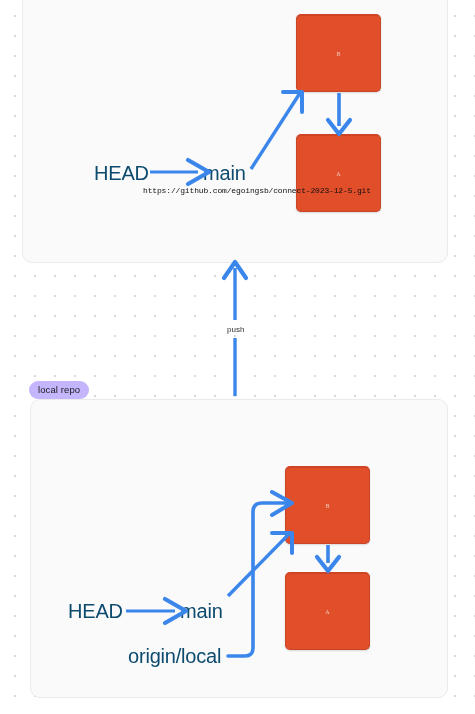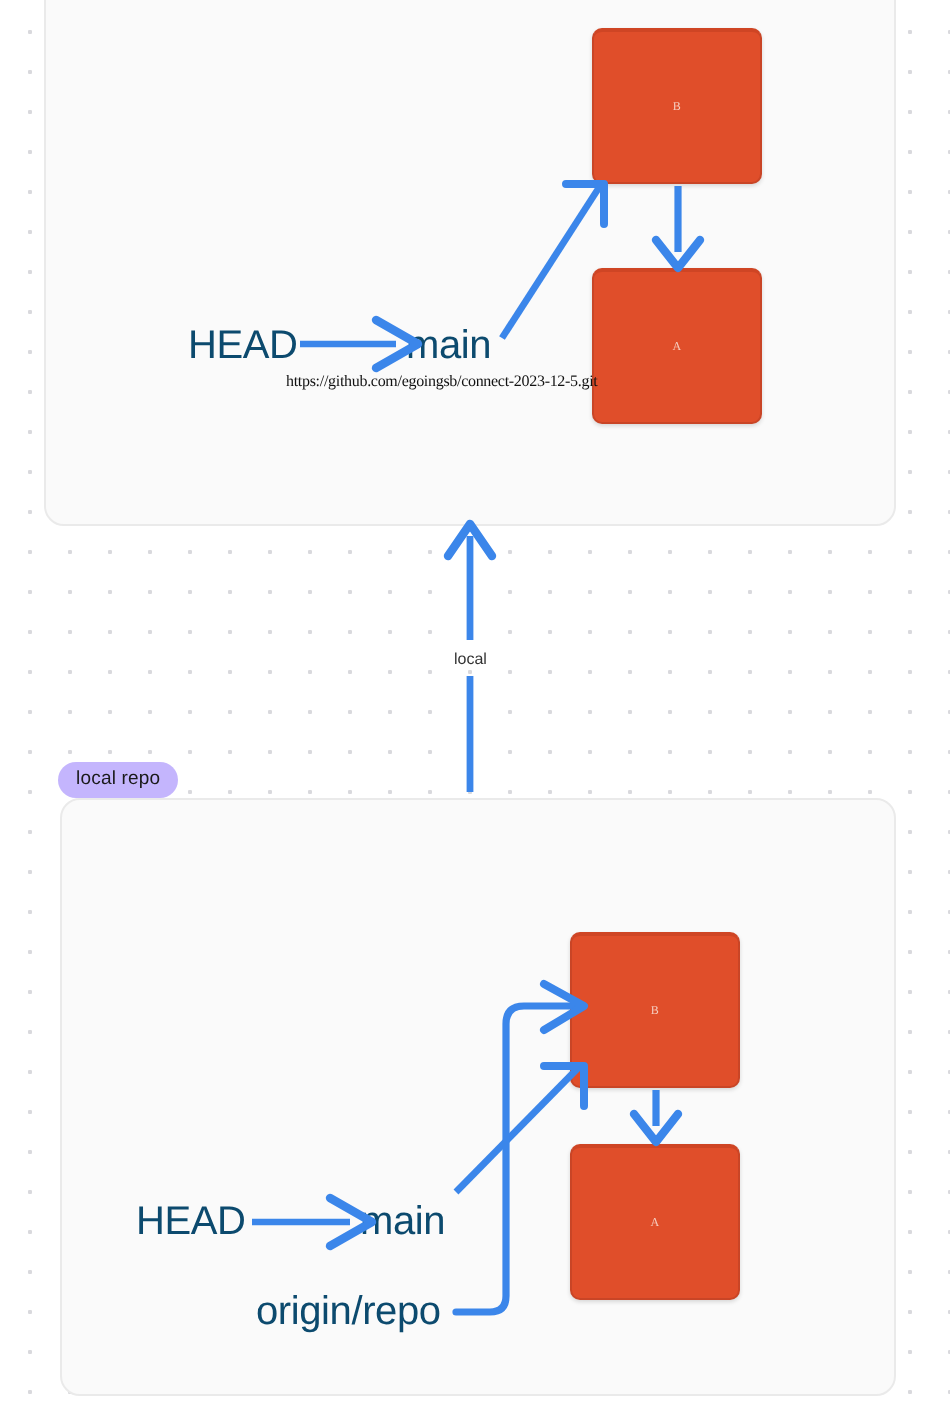--- a/index.html
+++ b/index.html
@@ -97,21 +97,21 @@
   #local-head-label   { left: 68px;  top: 600px; }
   #local-main-label   { left: 180px; top: 600px; }
   #local-origin-label { left: 128px; top: 645px; }
 
   .url-label {
     position: absolute;
     left: 95px;
     top: 186px;
     color: #111111;
     font-size: 8px;
-    font-family: Liberation Serif, serif;
+    font-family: Liberation Mono, monospace;
     white-space: nowrap;
     letter-spacing: -0.15px;
     padding-left: 48px;
   }
 
   .push-label {
     position: absolute;
     left: 224px;
     top: 324px;
     color: #333333;
@@ -151,21 +151,21 @@
 
 <div class="commit" id="local-commit-b">
   <span class="commit-label">B</span>
 </div>
 <div class="commit" id="local-commit-a">
   <span class="commit-label">A</span>
 </div>
 
 <div class="ref-label" id="local-head-label">HEAD</div>
 <div class="ref-label" id="local-main-label">main</div>
-<div class="ref-label" id="local-origin-label">origin/repo</div>
+<div class="ref-label" id="local-origin-label">origin/local</div>
 
 <svg id="arrow-layer" viewBox="0 0 475 714">
 
   <g>
     <line x1="150" y1="172" x2="198" y2="172" stroke="#3b86ea" stroke-width="3.2"></line>
     <path d="M188 160 L209 172 L188 184" fill="none" stroke="#3b86ea" stroke-width="4.2" stroke-linecap="round" stroke-linejoin="round"></path>
   </g>
 
   <g>
     <line x1="251" y1="169" x2="300" y2="93" stroke="#3b86ea" stroke-width="3.4"></line>
@@ -197,13 +197,13 @@
     <path d="M228 656 L245 656 Q253 656 253 648 L253 512 Q253 503 262 503 L288 503" fill="none" stroke="#3b86ea" stroke-width="3.6" stroke-linecap="round"></path>
     <path d="M272 492 L292 503 L272 515" fill="none" stroke="#3b86ea" stroke-width="4" stroke-linecap="round" stroke-linejoin="round"></path>
   </g>
 
   <g>
     <line x1="328" y1="545" x2="328" y2="563" stroke="#3b86ea" stroke-width="3.6"></line>
     <path d="M317 557 L328 571 L339 557" fill="none" stroke="#3b86ea" stroke-width="4.2" stroke-linecap="round" stroke-linejoin="round"></path>
   </g>
 </svg>
 
-<div class="push-label">local</div>
+<div class="push-label">push</div>
 
 </body></html>

